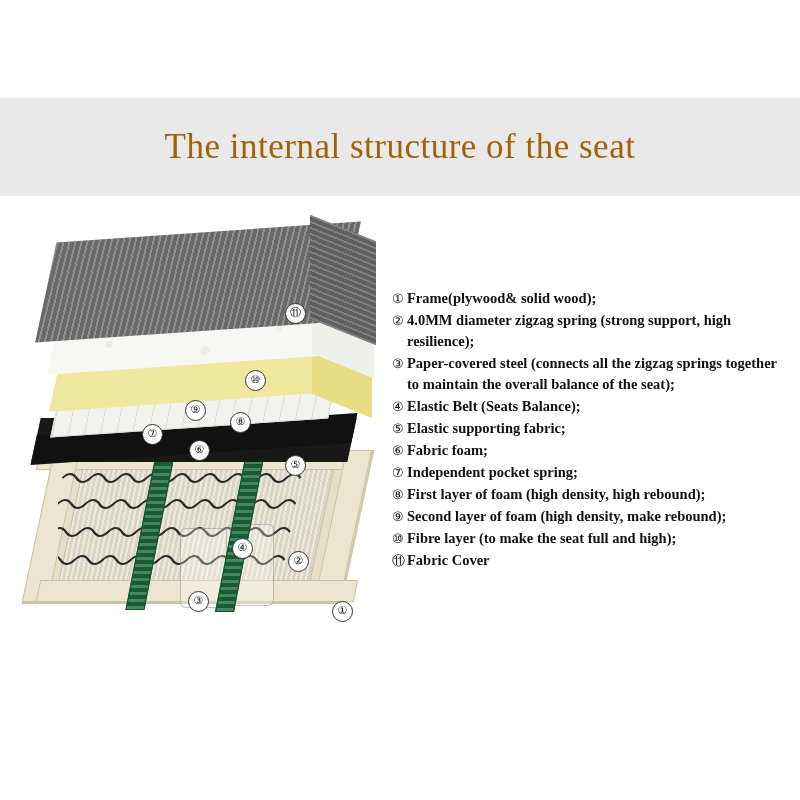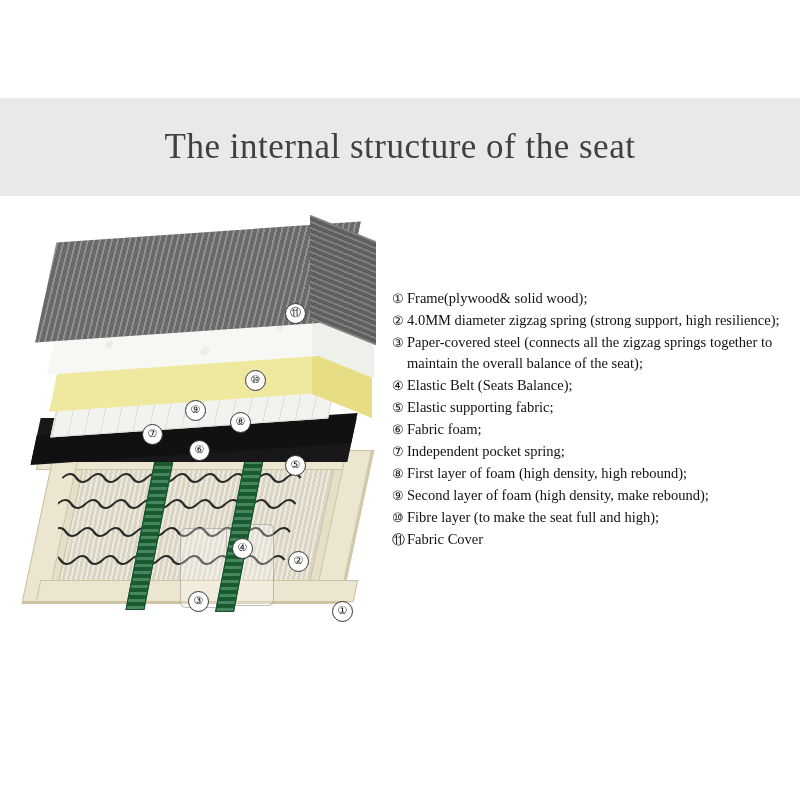--- a/index.html
+++ b/index.html
@@ -24,21 +24,21 @@
     height: 98px;
     background: #e9e9e9;
     display: flex;
     align-items: center;
     justify-content: center;
   }
   #title-text {
     font-family: "Liberation Serif", serif;
     font-size: 35px;
     letter-spacing: 0.5px;
-    color: #404040;
+    color: #a16207;
     white-space: nowrap;
   }
 
   
   #diagram {
     position: absolute;
     left: 30px;
     top: 228px;
     width: 360px;
     height: 400px;
@@ -249,20 +249,21 @@
   }
   .legend-num {
     flex: 0 0 auto;
     width: 15px;
     font-family: "Liberation Sans", sans-serif;
     font-size: 13px;
     line-height: 21px;
   }
   .legend-text {
     flex: 1 1 auto;
+    font-weight: bold;
   }
 </style>
 </head>
 <body>
 
 <div id="title-banner">
   <div id="title-text">The internal structure of the seat</div>
 </div>
 
 <div id="diagram">

